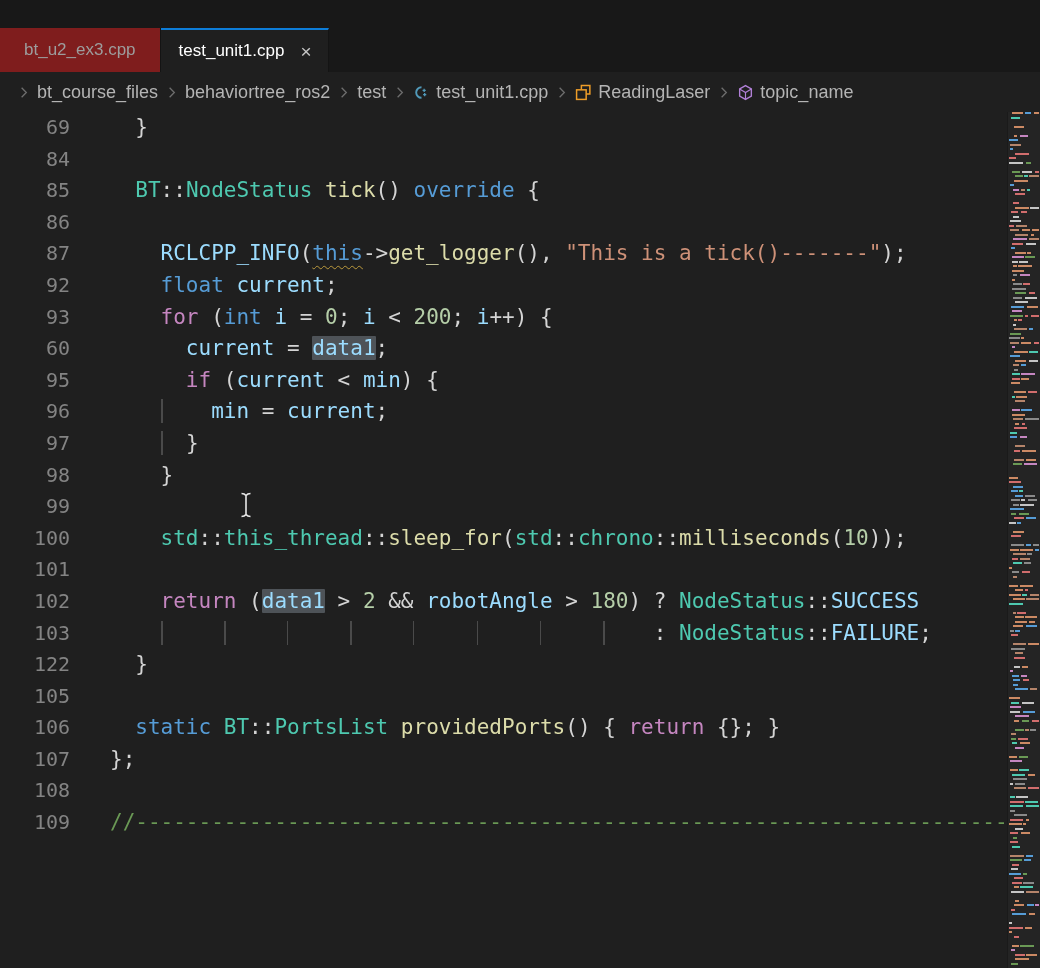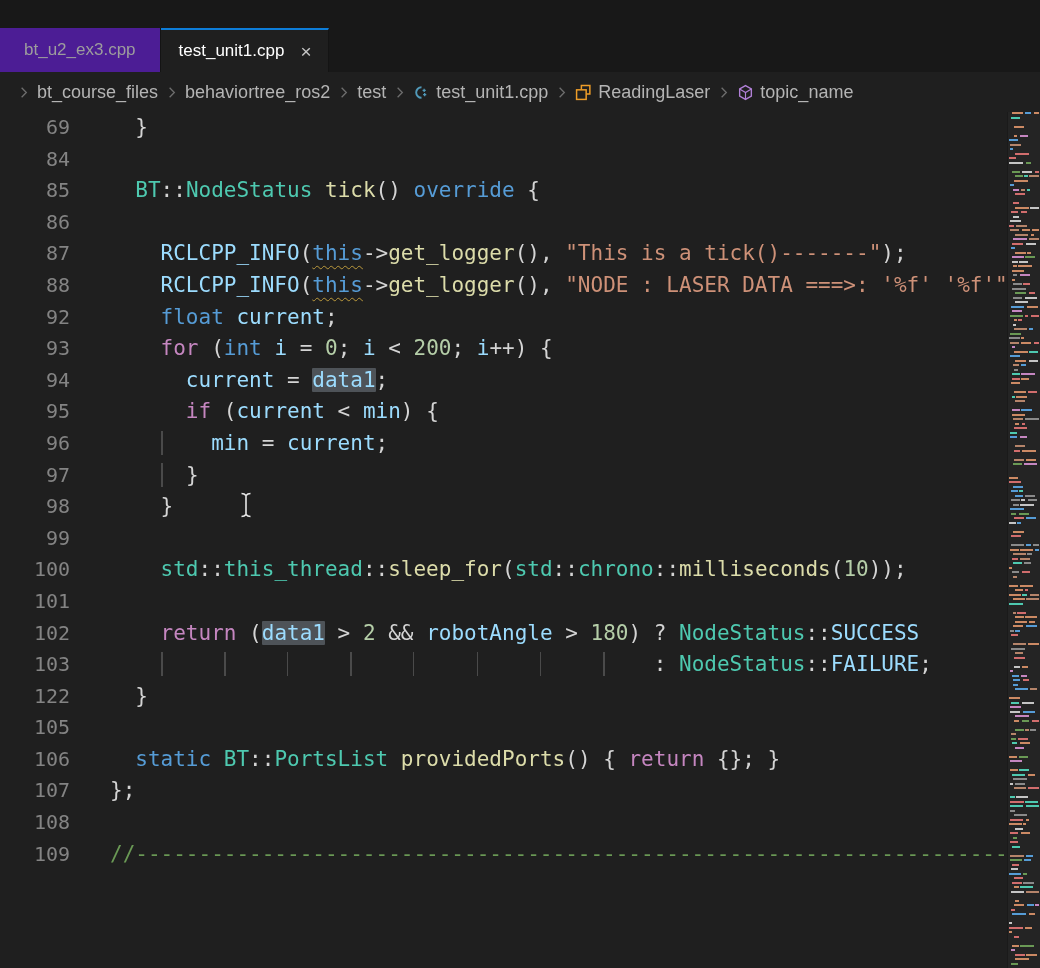--- a/index.html
+++ b/index.html
@@ -1,20 +1,20 @@
 <!DOCTYPE html>
 <html><head>
 <meta charset="utf-8">
 <style>
   html,body{margin:0;padding:0;background:#1f1f1f;width:1040px;height:968px;overflow:hidden;
     font-family:"Liberation Sans",sans-serif;}
   .titlebar{height:28px;background:#181818;}
   .tabbar{height:44px;background:#181818;display:flex;align-items:stretch;}
   .tab{display:flex;align-items:center;padding:0 24px;font-size:17px;color:#9d9d9d;
-    background:#4c1d95;border-right:1px solid #141414;box-sizing:border-box;cursor:pointer;}
+    background:#7f1d1d;border-right:1px solid #141414;box-sizing:border-box;cursor:pointer;}
   .tab.active{background:#1f1f1f;color:#ffffff;border-top:2.5px solid #0d7dd8;padding:0 16px 0 18px;}
   .tab .close{margin-left:16px;font-size:19px;color:#c5c5c5;line-height:1;}
   .breadcrumbs{height:40px;background:#1f1f1f;display:flex;align-items:center;
     color:#b4b4b4;font-size:18px;padding-left:10px;white-space:nowrap;overflow:hidden;}
   .crumb{display:flex;align-items:center;gap:6px;cursor:pointer;}
   .sep{display:flex;align-items:center;margin:0 6px;}
   .crumb-icon{display:flex;align-items:center;}
   .editor{position:relative;height:856px;background:#1f1f1f;overflow:hidden;}
   .row{display:flex;height:31.6px;line-height:31.6px;white-space:pre;
     font-family:"DejaVu Sans Mono",monospace;font-size:21px;}
@@ -117,24 +117,23 @@
   </span>
 </div>
 
 <div class="editor">
   <div>
       <div class="row"><span class="ln">69</span><span class="codetext"><span class="pl">  }</span></span></div>
       <div class="row"><span class="ln">84</span><span class="codetext"><span class="pl"></span></span></div>
       <div class="row"><span class="ln">85</span><span class="codetext"><span class="pl">  </span><span class="ty">BT</span><span class="pl">::</span><span class="ty">NodeStatus</span><span class="pl"> </span><span class="fn">tick</span><span class="pl">() </span><span class="kw">override</span><span class="pl"> {</span></span></div>
       <div class="row"><span class="ln">86</span><span class="codetext"><span class="pl"></span></span></div>
       <div class="row"><span class="ln">87</span><span class="codetext"><span class="pl">    </span><span class="var">RCLCPP_INFO</span><span class="pl">(</span><span class="kw wavy">this</span><span class="pl">-&gt;</span><span class="fn">get_logger</span><span class="pl">(), </span><span class="str">"This is a tick()-------"</span><span class="pl">);</span></span></div>
-      <div class="row"><span class="ln">88</span><span class="codetext"><span class="pl">    </span><span class="var">RCLCPP_INFO</span><span class="pl">(</span><span class="kw wavy">this</span><span class="pl">-&gt;</span><span class="fn">get_logger</span><span class="pl">(), </span><span class="str">"NODE : LASER DATA ===&gt;: '%f' '%f'"</span></span></div>
       <div class="row"><span class="ln">92</span><span class="codetext"><span class="pl">    </span><span class="kw">float</span><span class="pl"> </span><span class="var">current</span><span class="pl">;</span></span></div>
       <div class="row"><span class="ln">93</span><span class="codetext"><span class="pl">    </span><span class="ctl">for</span><span class="pl"> (</span><span class="kw">int</span><span class="pl"> </span><span class="var">i</span><span class="pl"> = </span><span class="num">0</span><span class="pl">; </span><span class="var">i</span><span class="pl"> &lt; </span><span class="num">200</span><span class="pl">; </span><span class="var">i</span><span class="pl">++) {</span></span></div>
-      <div class="row"><span class="ln">94</span><span class="codetext"><span class="pl">      </span><span class="var">current</span><span class="pl"> = </span><span class="var hl">data1</span><span class="pl">;</span></span></div>
+      <div class="row"><span class="ln">60</span><span class="codetext"><span class="pl">      </span><span class="var">current</span><span class="pl"> = </span><span class="var hl">data1</span><span class="pl">;</span></span></div>
       <div class="row"><span class="ln">95</span><span class="codetext"><span class="pl">      </span><span class="ctl">if</span><span class="pl"> (</span><span class="var">current</span><span class="pl"> &lt; </span><span class="var">min</span><span class="pl">) {</span></span></div>
       <div class="row"><span class="ln">96</span><span class="codetext"><span class="pl">    </span><span class="g">    </span><span class="var">min</span><span class="pl"> = </span><span class="var">current</span><span class="pl">;</span></span></div>
       <div class="row"><span class="ln">97</span><span class="codetext"><span class="pl">    </span><span class="g">  </span><span class="pl">}</span></span></div>
       <div class="row"><span class="ln">98</span><span class="codetext"><span class="pl">    }</span></span></div>
       <div class="row"><span class="ln">99</span><span class="codetext"><span class="pl"></span></span></div>
       <div class="row"><span class="ln">100</span><span class="codetext"><span class="pl">    </span><span class="ty">std</span><span class="pl">::</span><span class="ty">this_thread</span><span class="pl">::</span><span class="fn">sleep_for</span><span class="pl">(</span><span class="ty">std</span><span class="pl">::</span><span class="ty">chrono</span><span class="pl">::</span><span class="fn">milliseconds</span><span class="pl">(</span><span class="num">10</span><span class="pl">));</span></span></div>
       <div class="row"><span class="ln">101</span><span class="codetext"><span class="pl"></span></span></div>
       <div class="row"><span class="ln">102</span><span class="codetext"><span class="pl">    </span><span class="ctl">return</span><span class="pl"> (</span><span class="var hl">data1</span><span class="pl"> &gt; </span><span class="num">2</span><span class="pl"> &amp;&amp; </span><span class="var">robotAngle</span><span class="pl"> &gt; </span><span class="num">180</span><span class="pl">) ? </span><span class="ty">NodeStatus</span><span class="pl">::</span><span class="var">SUCCESS</span></span></div>
       <div class="row"><span class="ln">103</span><span class="codetext"><span class="pl">    </span><span class="g">     </span><span class="g">     </span><span class="g">     </span><span class="g">     </span><span class="g">     </span><span class="g">     </span><span class="g">     </span><span class="g">    </span><span class="pl">: </span><span class="ty">NodeStatus</span><span class="pl">::</span><span class="var">FAILURE</span><span class="pl">;</span></span></div>
       <div class="row"><span class="ln">122</span><span class="codetext"><span class="pl">  }</span></span></div>

